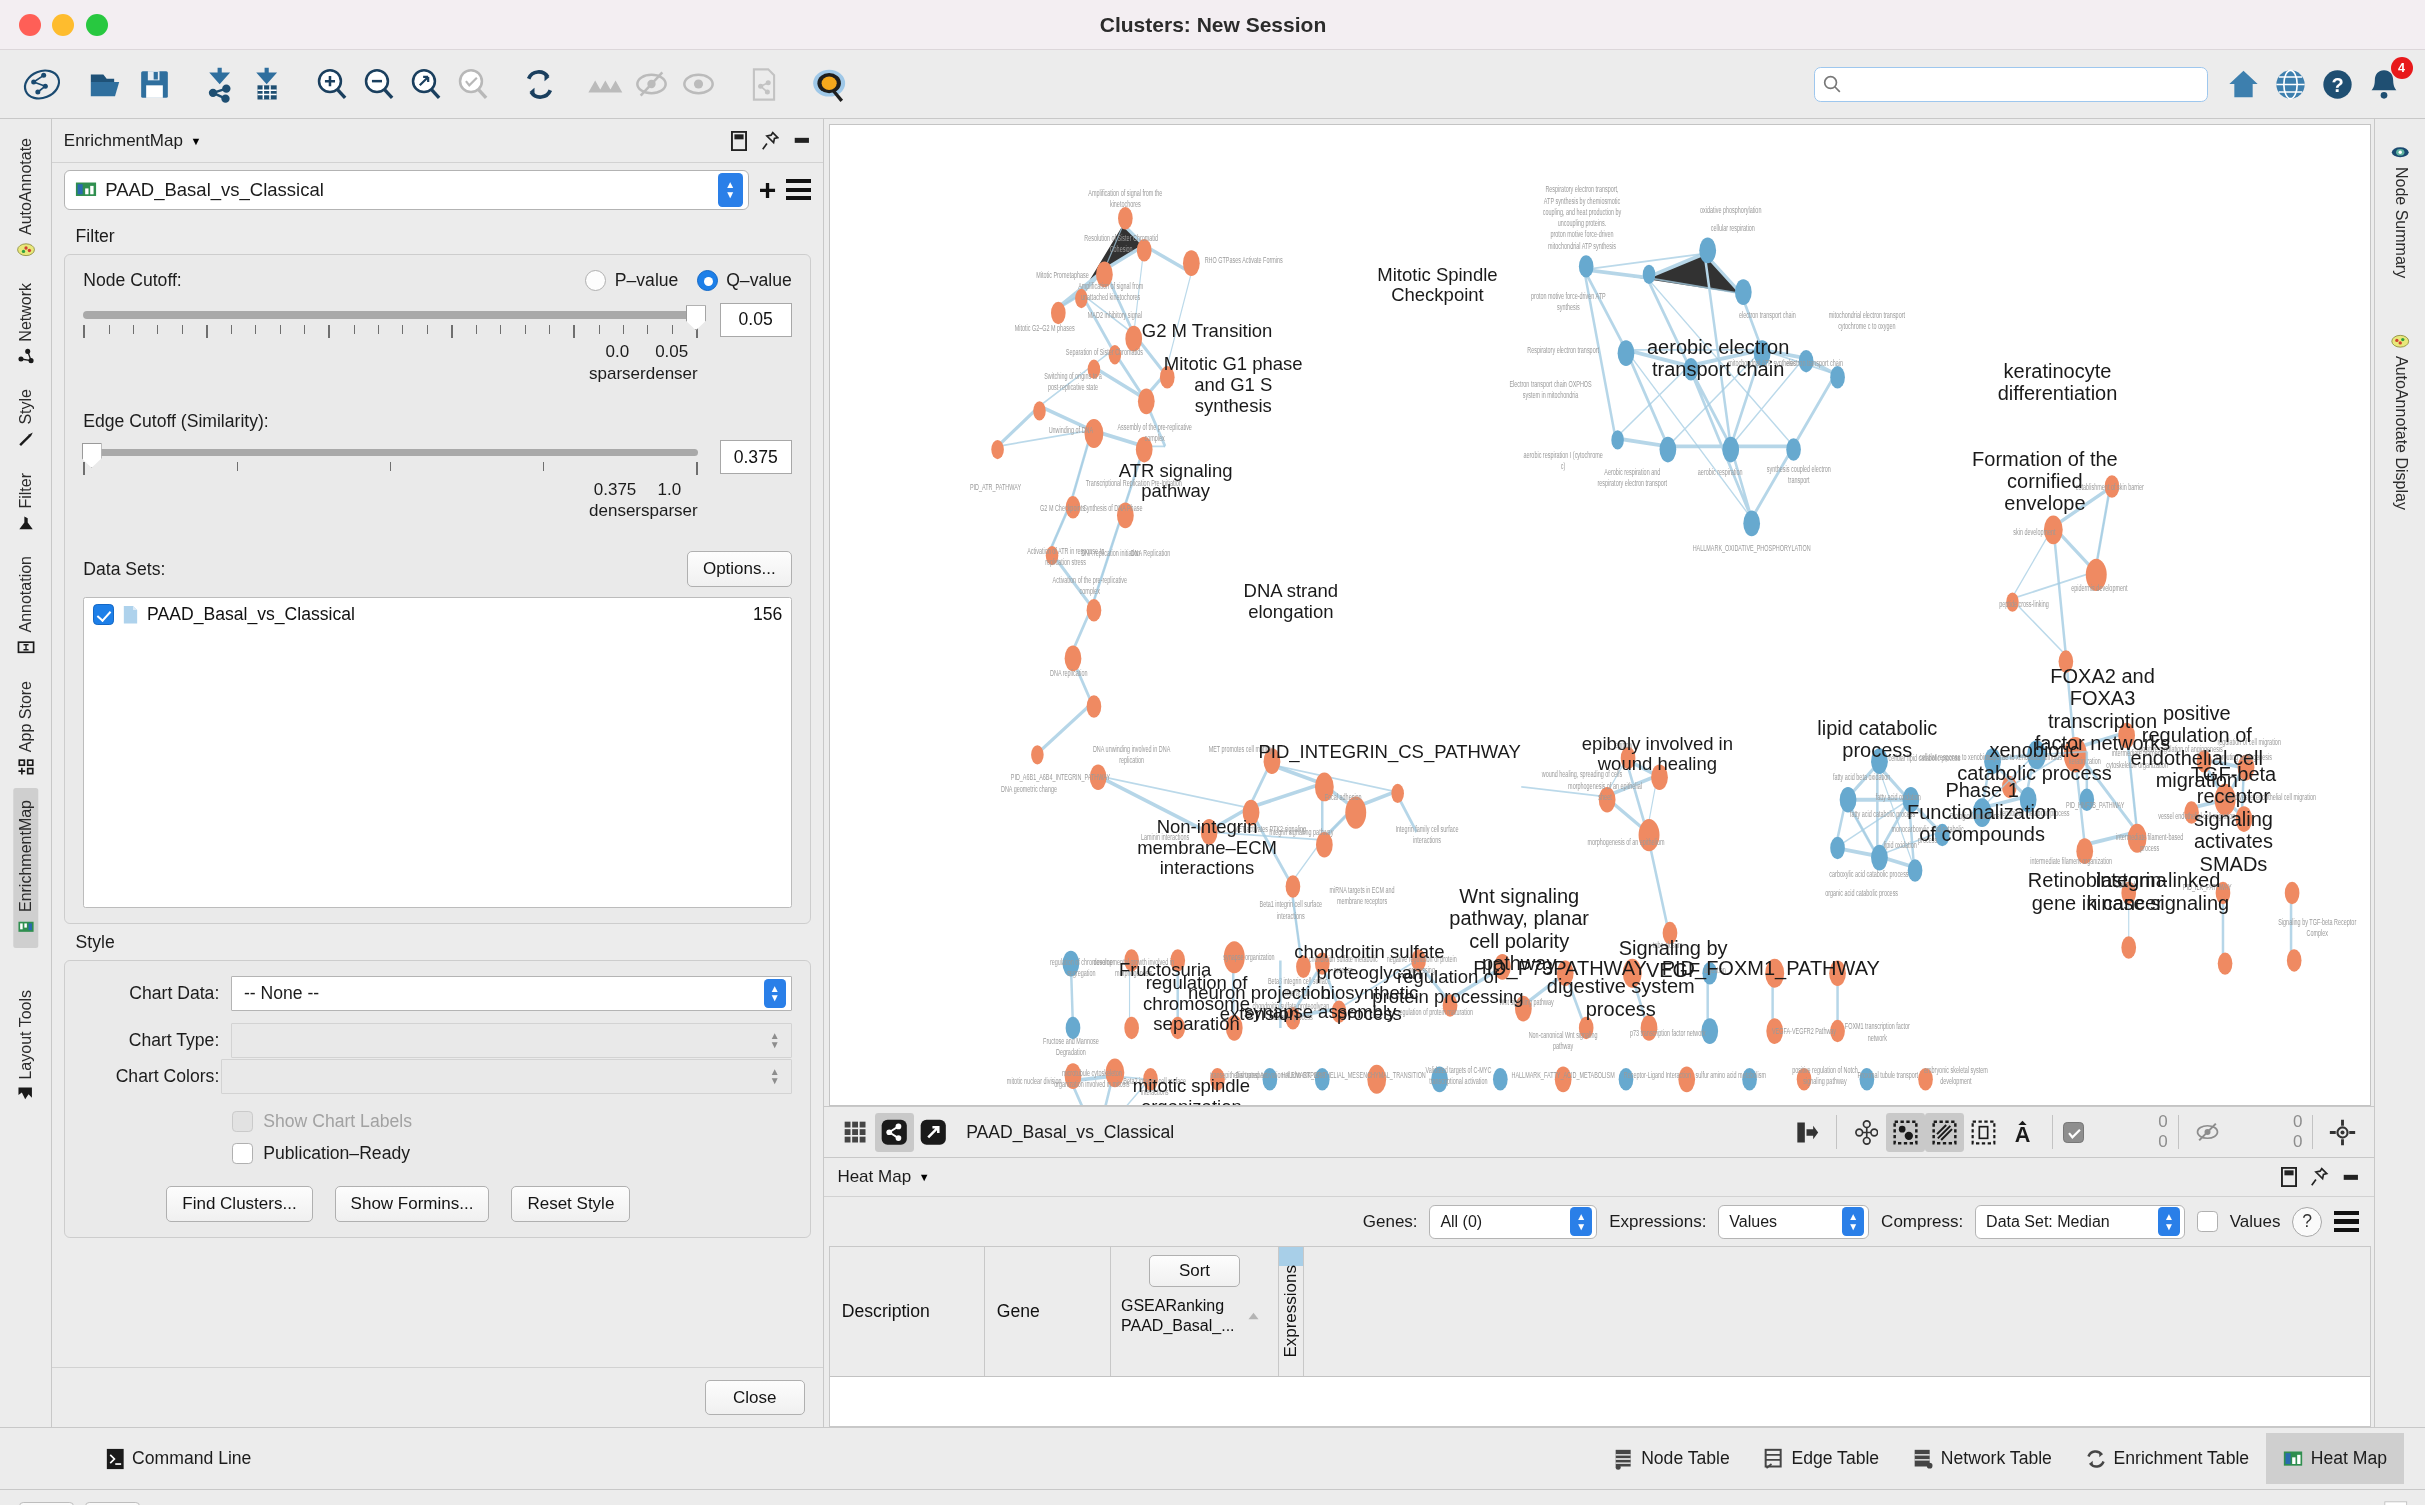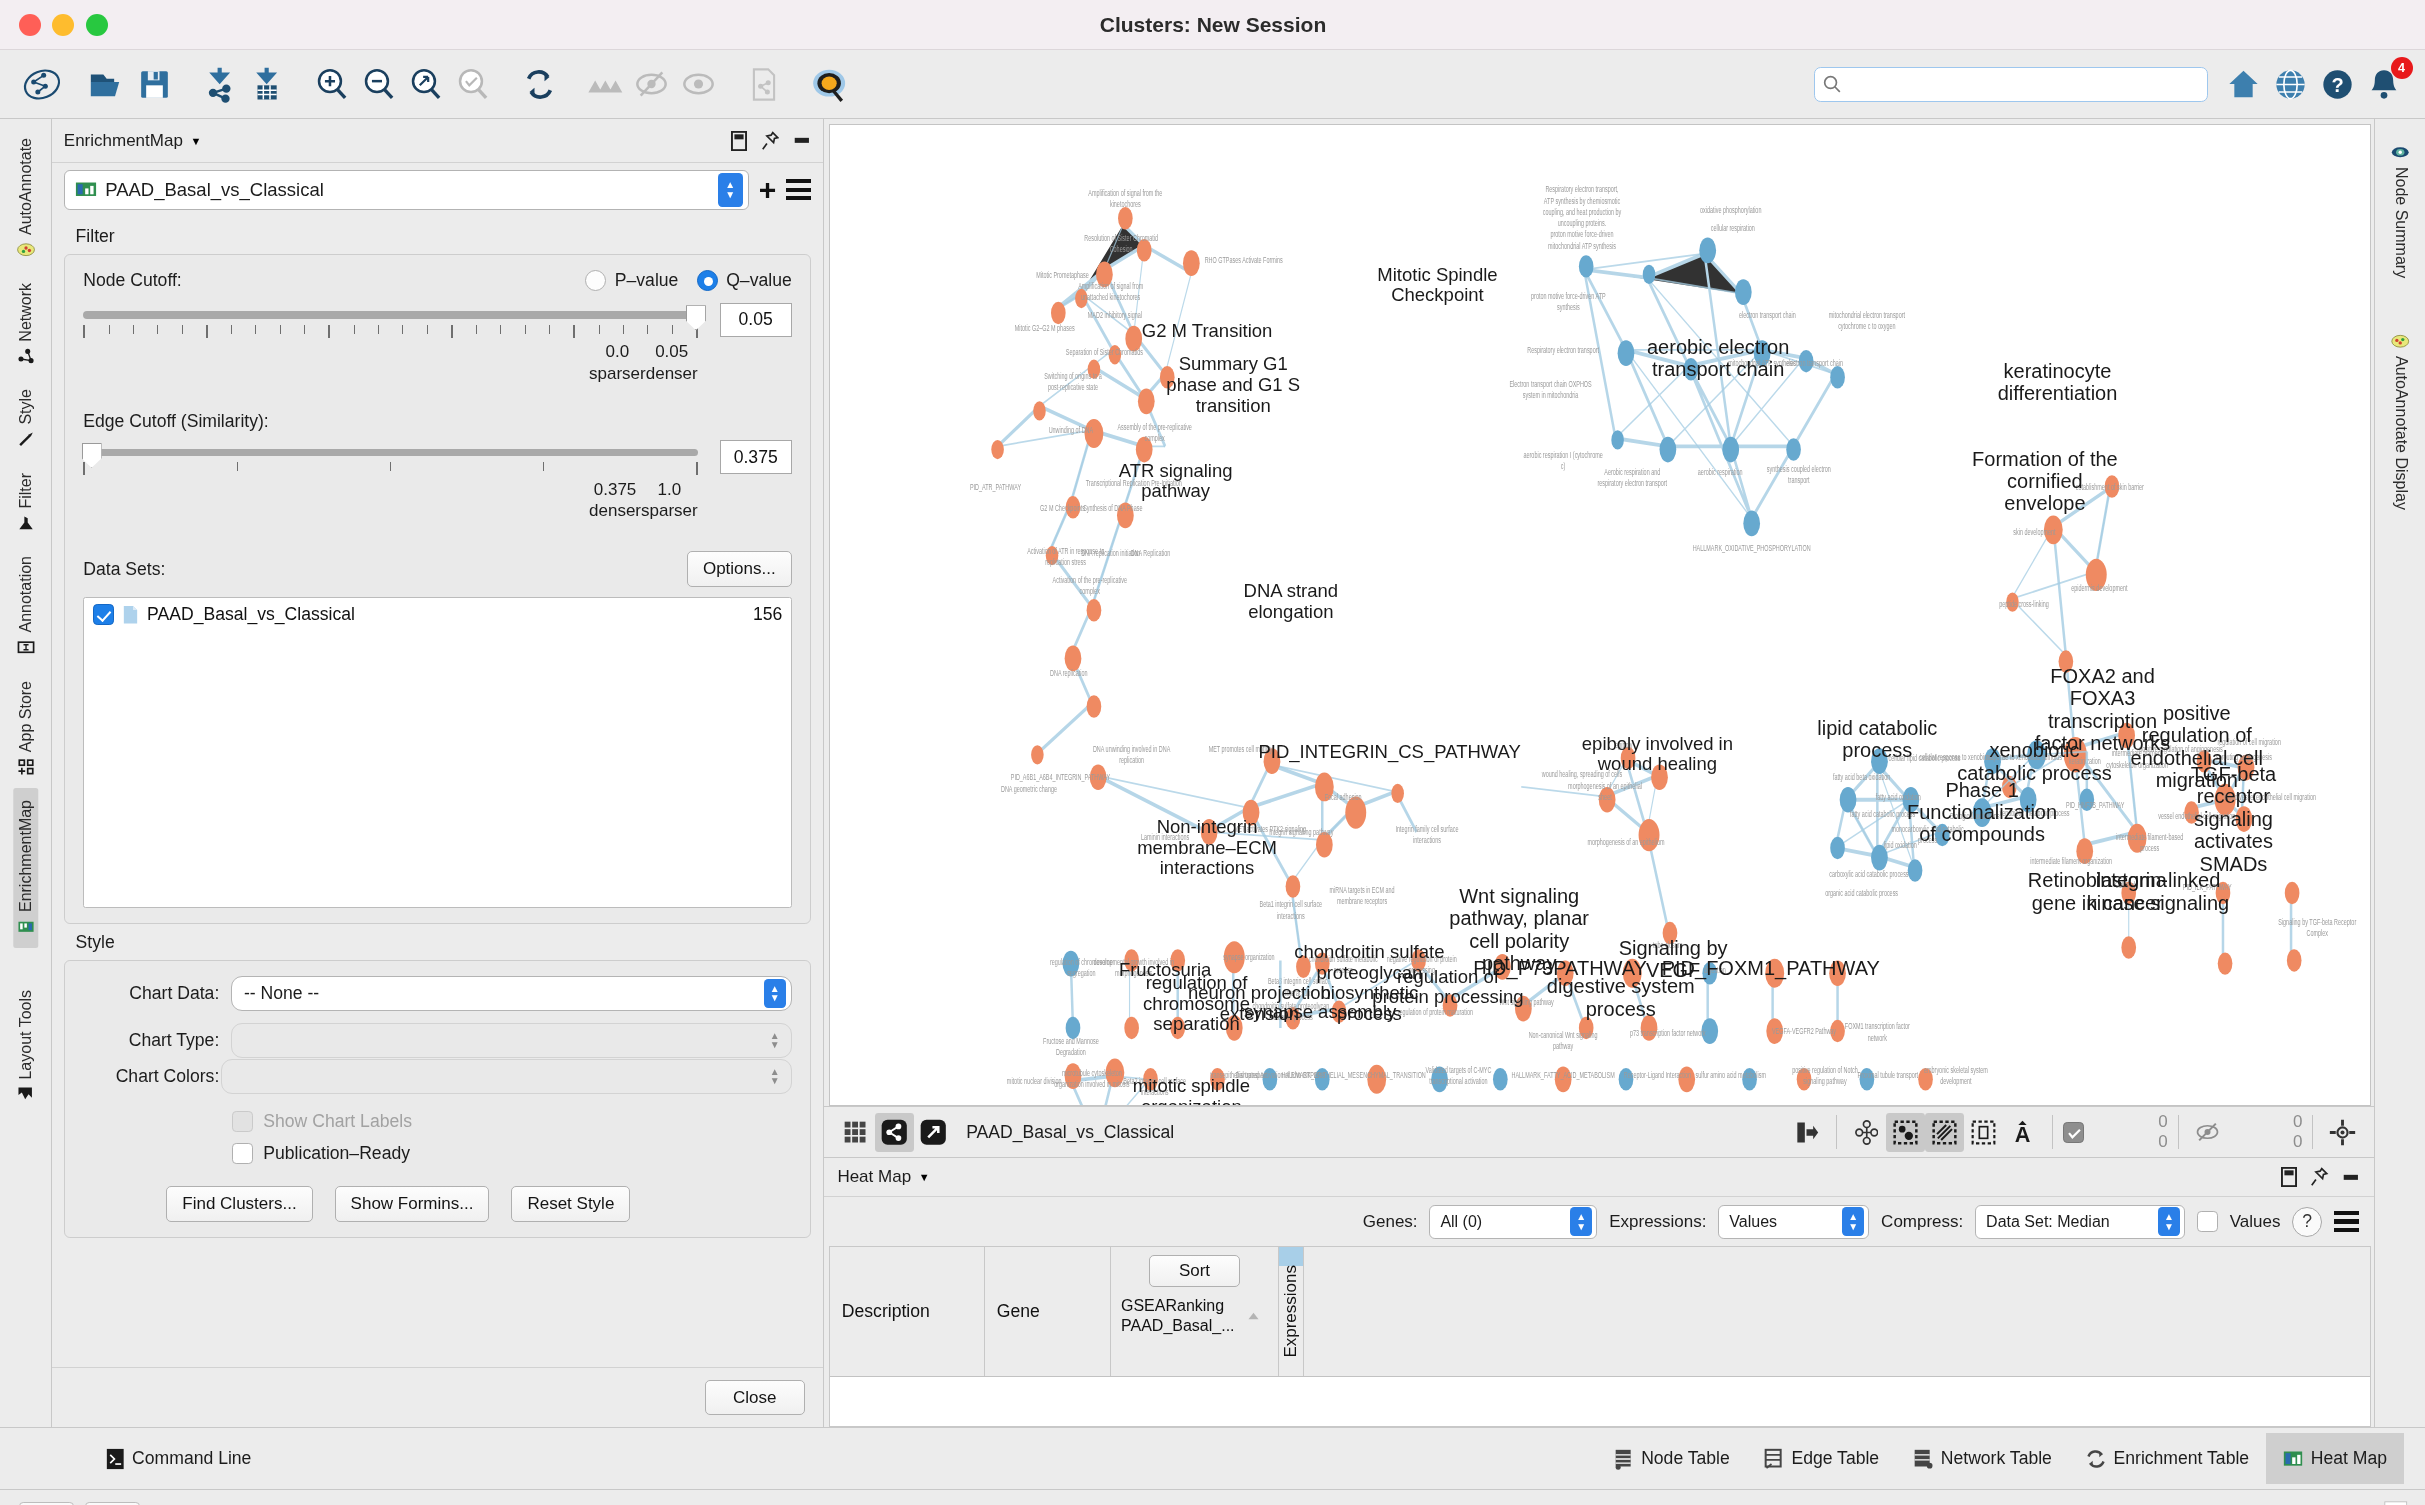--- a/index.html
+++ b/index.html
@@ -159,21 +159,21 @@
   .ds-row { display:flex; align-items:center; gap:9.2px; font-size:17.6px; color:#111; }
   .cbx { width:21px;height:21px;border:0.8px solid #b0b0b0;border-radius:4.2px;background:#fff; }
   .cbx.on { background:#1d7fe8; border-color:#1368c6; position:relative; }
   .cbx.on:after{content:"";position:absolute;left:6.7px;top:2.5px;width:5.9px;height:11px;
     border:solid #fff;border-width:0 2.5px 2.5px 0;transform:rotate(42deg);}
   .cbx.dis { background:#e2e2e2; border-color:#cacaca; }
   .ds-count { margin-left:auto; font-size:17.6px; }
 
   .combo {
     flex:1; height:35px; background:#fff; border:0.8px solid #b4b4b4;
-    border-radius:11px; display:flex; align-items:center; padding:0 5px 0 11.8px;
+    border-radius:1px; display:flex; align-items:center; padding:0 5px 0 11.8px;
     font-size:17.6px; color:#1c1c1c;
   }
   .combo.dim { background:#e9e9e9; border-color:#d3d3d3; }
   .stepper.sm { width:22px; height:28.5px; }
   .stepper.grey { background:transparent; color:#8d8d8d; }
 
   #em-foot {
     border-top:0.8px solid #d2d2d2; padding:11.8px 18.5px;
     display:flex; justify-content:flex-end;
   }
@@ -1062,21 +1062,21 @@
           <circle class="nd-dn" cx="718" cy="667" r="7"></circle>
           <circle class="nd-up" cx="772" cy="667" r="7"></circle>
           <circle class="nd-dn" cx="826" cy="667" r="7"></circle>
           <circle class="nd-up" cx="880" cy="667" r="7"></circle>
         </g>
       </svg>
 
       <div id="clusterlabels" style="position:absolute;inset:0;pointer-events:none">
           <div style="position: absolute; transform: translate(-50%, -50%); text-align: center; color: rgb(26, 26, 26); line-height: 1.12; white-space: pre-line; pointer-events: none; font-family: &quot;Liberation Sans&quot;, sans-serif; left: 24.4898%; top: 20.9836%; font-size: 18.5px; max-width: 159px;">G2 M Transition</div>
           <div style="position: absolute; transform: translate(-50%, -50%); text-align: center; color: rgb(26, 26, 26); line-height: 1.12; white-space: pre-line; pointer-events: none; font-family: &quot;Liberation Sans&quot;, sans-serif; left: 39.4558%; top: 16.3934%; font-size: 18.5px; max-width: 159px;">Mitotic Spindle Checkpoint</div>
-          <div style="position: absolute; transform: translate(-50%, -50%); text-align: center; color: rgb(26, 26, 26); line-height: 1.12; white-space: pre-line; pointer-events: none; font-family: &quot;Liberation Sans&quot;, sans-serif; left: 26.1905%; top: 26.5574%; font-size: 18.5px; max-width: 159px;">Summary G1 phase and G1 S transition</div>
+          <div style="position: absolute; transform: translate(-50%, -50%); text-align: center; color: rgb(26, 26, 26); line-height: 1.12; white-space: pre-line; pointer-events: none; font-family: &quot;Liberation Sans&quot;, sans-serif; left: 26.1905%; top: 26.5574%; font-size: 18.5px; max-width: 159px;">Mitotic G1 phase and G1 S synthesis</div>
           <div style="position: absolute; transform: translate(-50%, -50%); text-align: center; color: rgb(26, 26, 26); line-height: 1.12; white-space: pre-line; pointer-events: none; font-family: &quot;Liberation Sans&quot;, sans-serif; left: 22.449%; top: 36.3934%; font-size: 18.5px; max-width: 159px;">ATR signaling pathway</div>
           <div style="position: absolute; transform: translate(-50%, -50%); text-align: center; color: rgb(26, 26, 26); line-height: 1.12; white-space: pre-line; pointer-events: none; font-family: &quot;Liberation Sans&quot;, sans-serif; left: 29.932%; top: 48.6885%; font-size: 18.5px; max-width: 159px;">DNA strand elongation</div>
           <div style="position: absolute; transform: translate(-50%, -50%); text-align: center; color: rgb(26, 26, 26); line-height: 1.12; white-space: pre-line; pointer-events: none; font-family: &quot;Liberation Sans&quot;, sans-serif; left: 57.6871%; top: 23.7705%; font-size: 20px; max-width: 159px;">aerobic electron transport chain</div>
           <div style="position: absolute; transform: translate(-50%, -50%); text-align: center; color: rgb(26, 26, 26); line-height: 1.12; white-space: pre-line; pointer-events: none; font-family: &quot;Liberation Sans&quot;, sans-serif; left: 79.7279%; top: 26.2295%; font-size: 20px; max-width: 159px;">keratinocyte differentiation</div>
           <div style="position: absolute; transform: translate(-50%, -50%); text-align: center; color: rgb(26, 26, 26); line-height: 1.12; white-space: pre-line; pointer-events: none; font-family: &quot;Liberation Sans&quot;, sans-serif; left: 78.9116%; top: 36.3934%; font-size: 20px; max-width: 159px;">Formation of the cornified envelope</div>
           <div style="position: absolute; transform: translate(-50%, -50%); text-align: center; color: rgb(26, 26, 26); line-height: 1.12; white-space: pre-line; pointer-events: none; font-family: &quot;Liberation Sans&quot;, sans-serif; left: 32.9932%; top: 63.9344%; font-size: 18.5px; max-width: 159px;">PID_INTEGRIN_CS_PATHWAY</div>
           <div style="position: absolute; transform: translate(-50%, -50%); text-align: center; color: rgb(26, 26, 26); line-height: 1.12; white-space: pre-line; pointer-events: none; font-family: &quot;Liberation Sans&quot;, sans-serif; left: 24.4898%; top: 73.7705%; font-size: 18.5px; max-width: 159px;">Non-integrin membrane–ECM interactions</div>
           <div style="position: absolute; transform: translate(-50%, -50%); text-align: center; color: rgb(26, 26, 26); line-height: 1.12; white-space: pre-line; pointer-events: none; font-family: &quot;Liberation Sans&quot;, sans-serif; left: 53.7415%; top: 64.2623%; font-size: 18.5px; max-width: 159px;">epiboly involved in wound healing</div>
           <div style="position: absolute; transform: translate(-50%, -50%); text-align: center; color: rgb(26, 26, 26); line-height: 1.12; white-space: pre-line; pointer-events: none; font-family: &quot;Liberation Sans&quot;, sans-serif; left: 68.0272%; top: 62.623%; font-size: 20px; max-width: 159px;">lipid catabolic process</div>
           <div style="position: absolute; transform: translate(-50%, -50%); text-align: center; color: rgb(26, 26, 26); line-height: 1.12; white-space: pre-line; pointer-events: none; font-family: &quot;Liberation Sans&quot;, sans-serif; left: 74.8299%; top: 70.1639%; font-size: 20px; max-width: 159px;">Phase 1 Functionalization of compounds</div>

